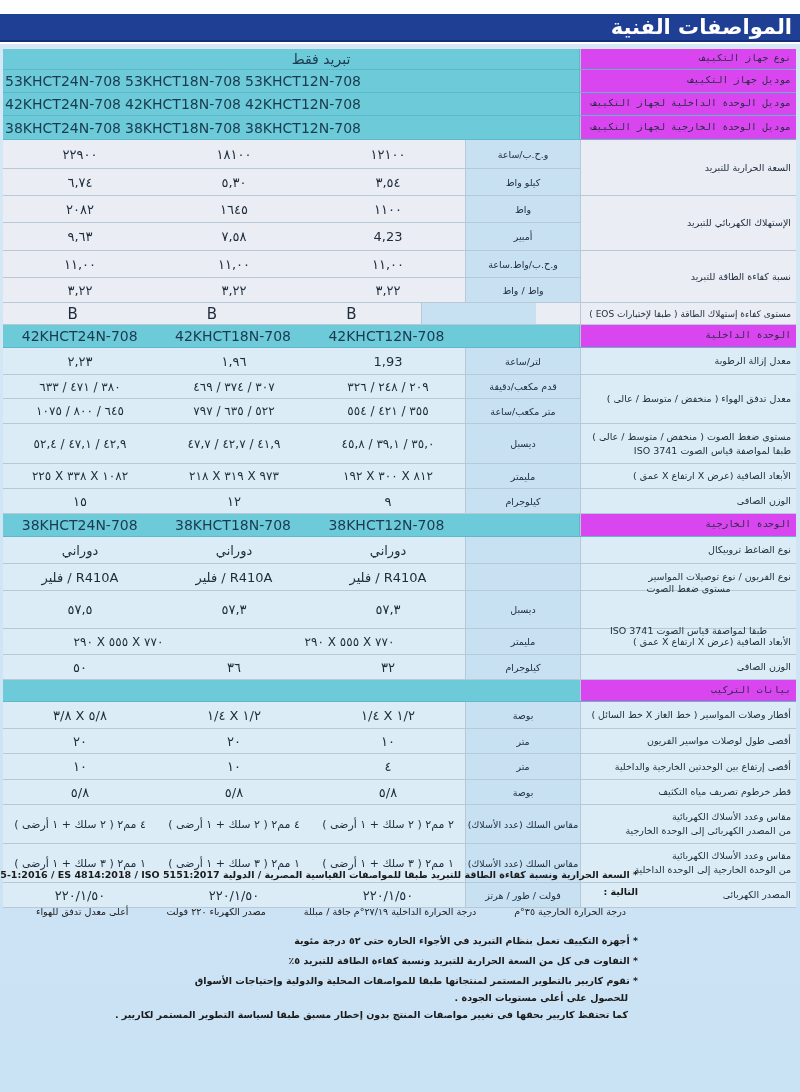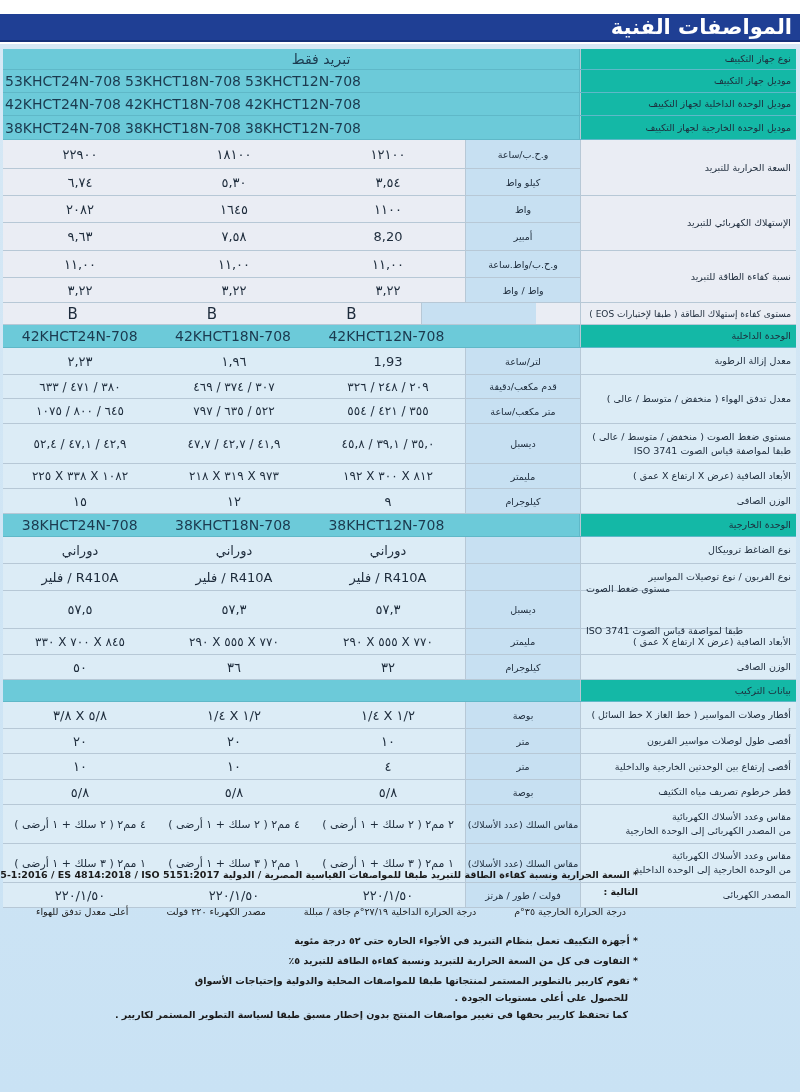--- a/index.html
+++ b/index.html
@@ -19,21 +19,21 @@
       position: absolute; left: 0; top: 44px; width: 800px; height: 1048px;
       background: linear-gradient(#d6e8f5, #c9e2f4);
     }
     .table {
       position: absolute; left: 3px; top: 49px; width: 793px;
     }
     .row {
       display: flex; flex-direction: row; width: 793px; border-bottom: 1px solid #b7c8d6;
     }
     .row.head { background: #6ccad9; border-bottom: 1px solid #5fb8c8; }
-    .row.head .cell-label, .row.head .cell-unit { background: #14b8a6; }
+    .row.head .cell-label, .row.head .cell-unit { background: #d946ef; font-family: Liberation Mono, monospace; }
     .cell-label {
       width: 216px; font-size: 9.5px; color: #1d2b3b; padding: 0 5px;
       display: flex; align-items: center; justify-content: flex-start; text-align: right;
       line-height: 14px; border-left: 1px solid #b7c8d6;
     }
     .vals { flex: 1; display: flex; flex-direction: row; }
     .val {
       flex: 1; display: flex; align-items: center; justify-content: center;
       font-size: 13px; color: #1d2b3b; font-family: "DejaVu Sans", sans-serif;
     }
@@ -148,21 +148,21 @@
           <div class="s-unit">واط</div>
           <div class="vals">
             <div class="val">١١٠٠</div>
             <div class="val">١٦٤٥</div>
             <div class="val">٢٠٨٢</div>
           </div>
         </div>
         <div class="sub" style="height:27px;">
           <div class="s-unit">أمبير</div>
           <div class="vals">
-            <div class="val">8,20</div>
+            <div class="val">4,23</div>
             <div class="val">٧,٥٨</div>
             <div class="val">٩,٦٣</div>
           </div>
         </div>
       </div>
     </div>
 
     <div class="group sec-grey">
       <div class="g-label">نسبة كفاءة الطاقة للتبريد</div>
       <div class="g-body">
@@ -294,39 +294,38 @@
       <div class="g-label">نوع الفريون / نوع توصيلات المواسير</div>
       <div class="s-unit"></div>
       <div class="vals">
         <div class="val">R410A / فلير</div>
         <div class="val">R410A / فلير</div>
         <div class="val">R410A / فلير</div>
       </div>
     </div>
 
     <div class="single sec-lite" style="height:38px;">
-      <div class="g-label two-line" style="align-items:flex-end;gap:28px;">
+      <div class="g-label two-line" style="align-items:center;gap:28px;">
         <span>مستوى ضغط الصوت</span>
         <span>طبقا لمواصفة قياس الصوت ISO 3741</span>
       </div>
       <div class="s-unit">ديسبل</div>
       <div class="vals">
         <div class="val">٥٧,٣</div>
         <div class="val">٥٧,٣</div>
         <div class="val">٥٧,٥</div>
       </div>
     </div>
 
     <div class="single sec-lite" style="height:26px;">
       <div class="g-label">الأبعاد الصافية (عرض X ارتفاع X عمق )</div>
       <div class="s-unit">مليمتر</div>
       <div class="vals">
         <div class="val small">٧٧٠ X ٥٥٥ X ٢٩٠</div>
         <div class="val small">٧٧٠ X ٥٥٥ X ٢٩٠</div>
-        <div class="val small">٨٤٥ X ٧٠٠ X ٣٣٠</div>
       </div>
     </div>
 
     <div class="single sec-lite" style="height:25px;">
       <div class="g-label">الوزن الصافى</div>
       <div class="s-unit">كيلوجرام</div>
       <div class="vals">
         <div class="val">٣٢</div>
         <div class="val">٣٦</div>
         <div class="val">٥٠</div>

